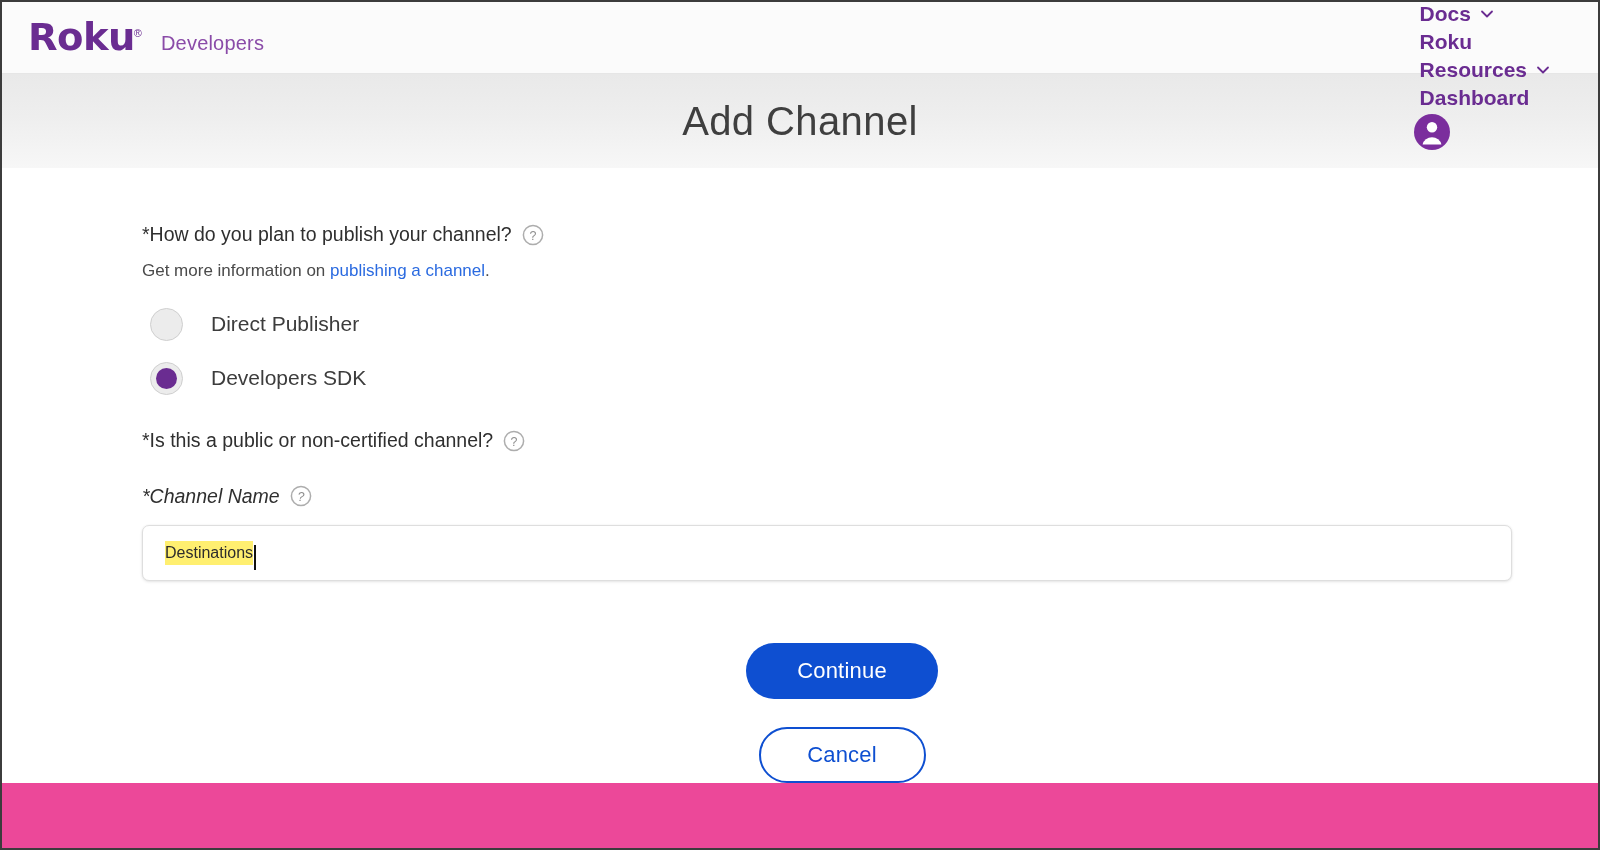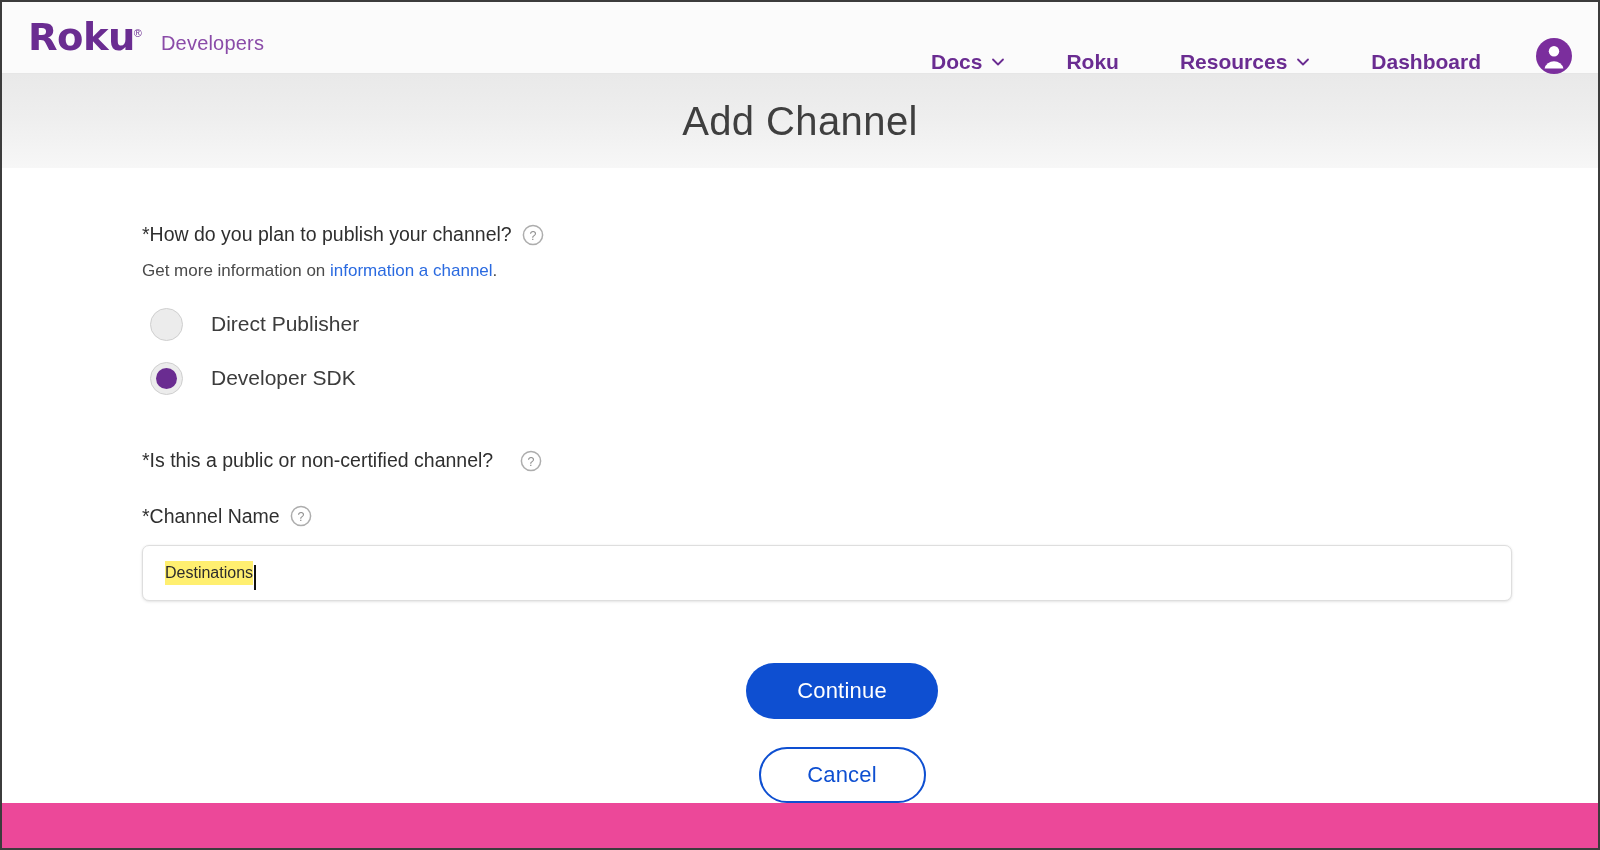--- a/index.html
+++ b/index.html
@@ -62,22 +62,23 @@
     font-weight: 400;
     letter-spacing: 0.2px;
   }
 
   .main-nav {
     position: absolute;
     right: 26px;
     top: 0;
     height: 72px;
     display: flex;
-    align-items: flex-end;
-    gap: 17px;
+    align-items: flex-start;
+    gap: 4px;
+    flex-direction: column;
   }
   .nav-item {
     display: flex;
     align-items: center;
     color: #6a2c91;
     font-weight: bold;
     font-size: 21px;
     padding: 0 22px;
     cursor: pointer;
     white-space: nowrap;
@@ -173,22 +174,22 @@
     background: transparent;
   }
   .radio.checked .dot { background: #6a2c91; }
   .radio-label {
     margin-left: 28px;
     font-size: 21px;
     color: #3c3c3c;
     font-weight: 300;
   }
 
-  .block-gap-1 { margin-top: 44px; gap: 17px; }
-  .block-gap-2 { margin-top: 32px; }
+  .block-gap-1 { margin-top: 24px; }
+  .block-gap-2 { margin-top: 32px; font-style: italic; }
 
   .text-input {
     margin-top: 17px;
     height: 56px;
     background: #ffffff;
     border: 1px solid #dedede;
     border-radius: 7px;
     box-shadow: 0 1px 3px rgba(0,0,0,0.10), 0 0 0 1px rgba(0,0,0,0.01);
     display: flex;
     align-items: center;
@@ -310,35 +311,35 @@
         <span>*How do you plan to publish your channel?</span>
         <span class="help-icon">
           <svg viewBox="0 0 22 22" width="22" height="22" aria-hidden="true">
             <circle cx="11" cy="11" r="9.6" fill="none" stroke="#adadad" stroke-width="1.5"></circle>
             <text x="11" y="15.6" text-anchor="middle" font-family="Liberation Sans, sans-serif" font-size="12.5" fill="#8f8f8f">?</text>
           </svg>
         </span>
       </div>
 
       <div class="sub-text">
-        <span>Get more information on </span><a href="#">information a channel</a><span>.</span>
+        <span>Get more information on </span><a href="#">publishing a channel</a><span>.</span>
       </div>
 
       <div class="radio-group">
         <div class="radio-row">
           <span class="radio">
               <span class="dot"></span>
             </span>
           <span class="radio-label">Direct Publisher</span>
         </div>
         <div class="radio-row">
           <span class="radio checked">
               <span class="dot"></span>
             </span>
-          <span class="radio-label">Developer SDK</span>
+          <span class="radio-label">Developers SDK</span>
         </div>
       </div>
 
       <div class="field-label block-gap-1">
         <span>*Is this a public or non-certified channel?</span>
         <span class="help-icon">
           <svg viewBox="0 0 22 22" width="22" height="22" aria-hidden="true">
             <circle cx="11" cy="11" r="9.6" fill="none" stroke="#adadad" stroke-width="1.5"></circle>
             <text x="11" y="15.6" text-anchor="middle" font-family="Liberation Sans, sans-serif" font-size="12.5" fill="#8f8f8f">?</text>
           </svg>

